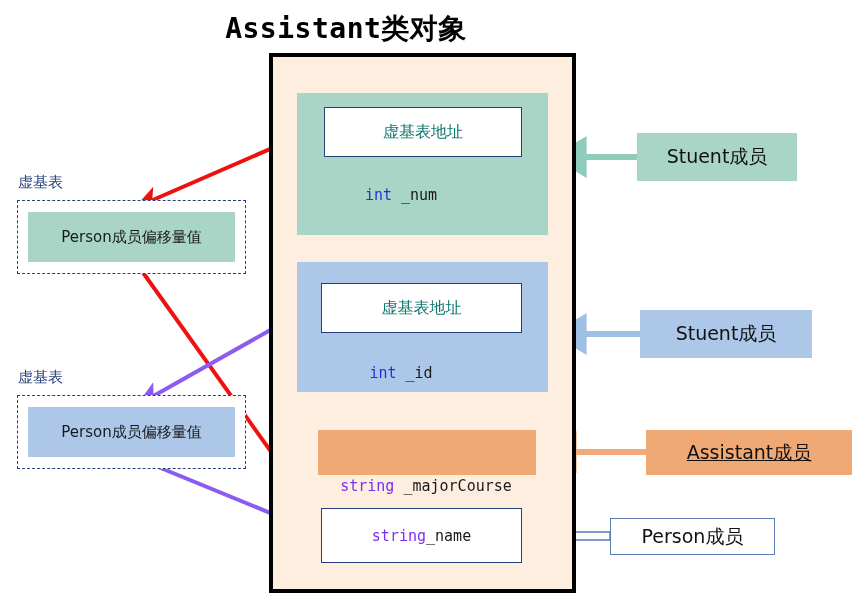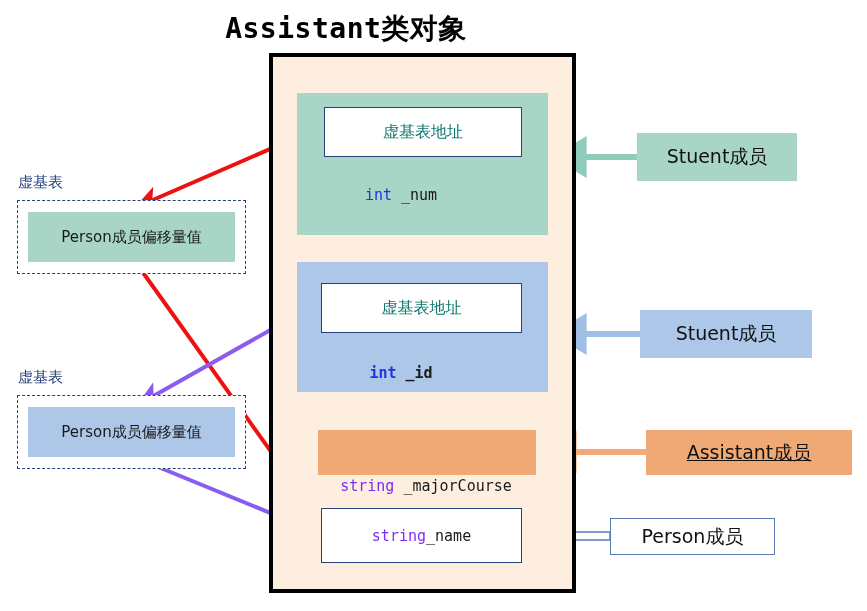--- a/index.html
+++ b/index.html
@@ -99,21 +99,21 @@
   }
 
   .member-field {
     width: 208px;
     text-align: center;
     font-family: "DejaVu Sans Mono", "Liberation Mono", monospace;
     font-size: 15px;
     white-space: nowrap;
   }
   #student-field { left: 297px; top: 186px; }
-  #teacher-field { left: 297px; top: 364px; font-weight: bold; }
+  #teacher-field { left: 297px; top: 364px; }
 
   .kw { color: #2233dd; }
   .kw-purple { color: #7b2ff7; }
   .ident { color: #1a1a1a; }
 
   #assistant-field {
     left: 318px;
     top: 441px;
     width: 216px;
     text-align: center;

